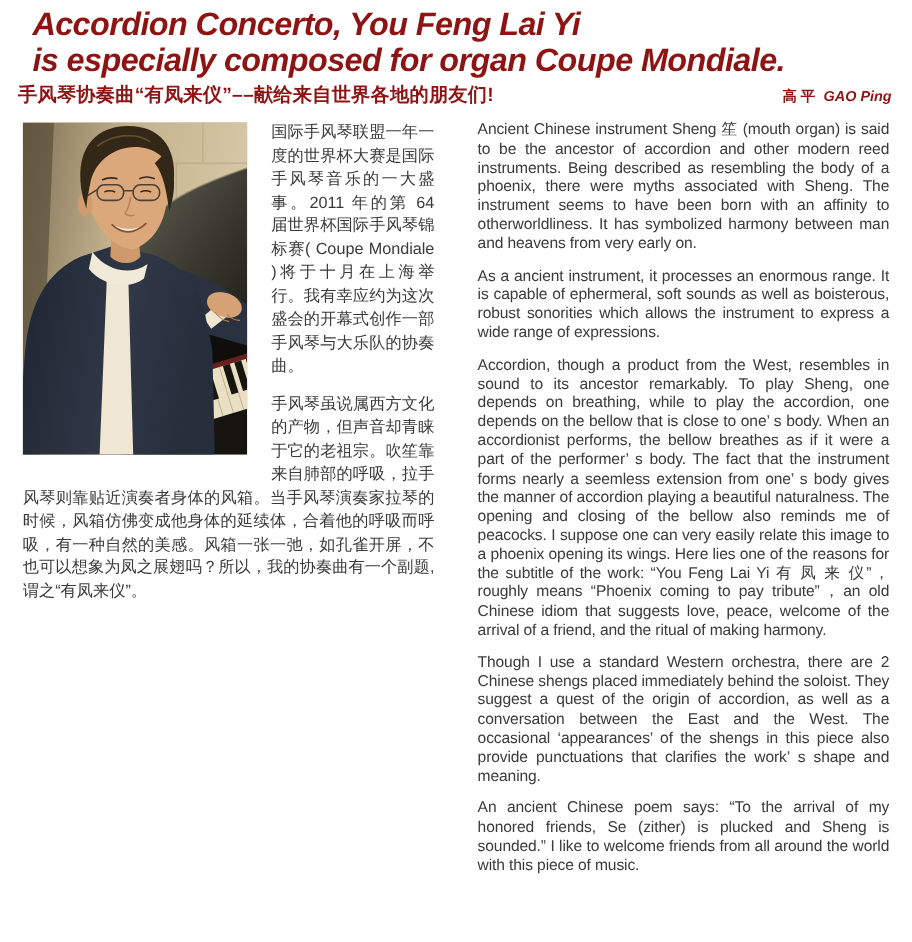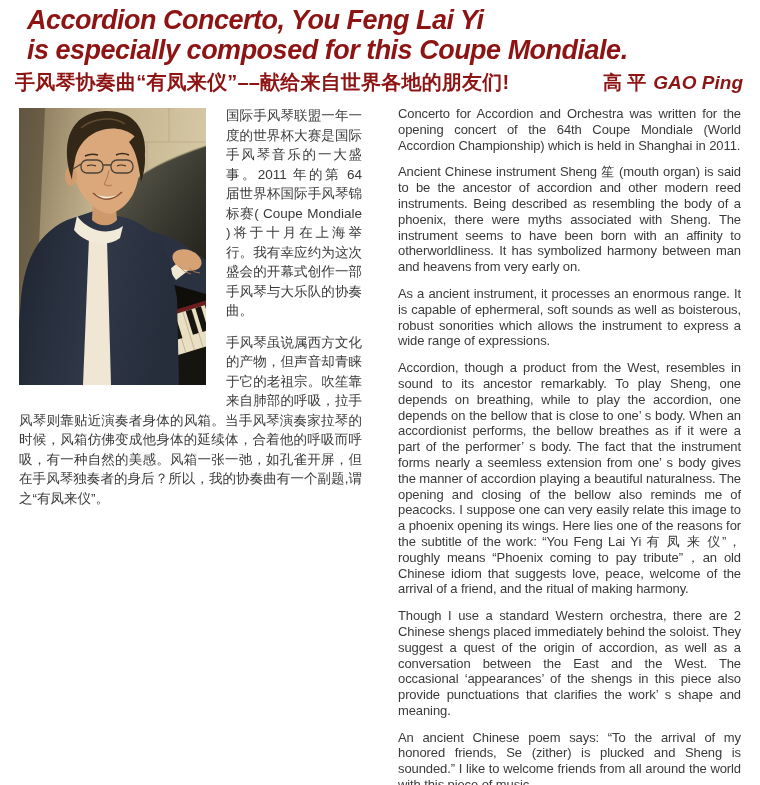--- a/index.html
+++ b/index.html
@@ -23,26 +23,26 @@
     font-weight:bold;font-style:italic;
     letter-spacing:-0.5px;
     color:var(--accent-color);
   }
   .title .tl{display:block;}
   .subrow{
     display:flex;justify-content:space-between;align-items:baseline;
     margin:4px 17px 0 15px;
   }
   .subtitle-cn{
-    font-size:20px;font-weight:bold;
+    font-size:16px;font-weight:bold;
     color:var(--accent-color);
     letter-spacing:0.2px;
   }
   .author{
-    font-size:19px;font-weight:bold;white-space:nowrap;
+    font-size:12px;font-weight:bold;white-space:nowrap;
     color:var(--accent-color);
   }
   .author .author-en{font-style:italic;margin-left:7px;}
 
   
   .columns{
     display:flex;gap:36px;
     padding:0 19px;margin-top:10px;
   }
   .col{width:343px;}
@@ -68,21 +68,21 @@
   .photo svg{display:block;}
 </style>
 </head>
 <body>
 
 <div class="page">
 
   <header>
     <h1 class="title">
       <span class="tl">Accordion Concerto, You Feng Lai Yi</span>
-      <span class="tl">is especially composed for this Coupe Mondiale.</span>
+      <span class="tl">is especially composed for organ Coupe Mondiale.</span>
     </h1>
     <div class="subrow">
       <div class="subtitle-cn">手风琴协奏曲“有凤来仪”––献给来自世界各地的朋友们!</div>
       <div class="author">
         <span class="author-cn">高 平</span><span class="author-en">GAO Ping</span>
       </div>
     </div>
   </header>
 
   <main class="columns">
@@ -165,25 +165,24 @@
             </g>
 
             <path d="M90 62 C89 68 88 72 85 76 M85 76 Q89 79 93 77" stroke="#b97f52" stroke-width="1.2" fill="none"></path>
             <path d="M76 86 Q88 97 102 85 Q89 92 76 86 Z" fill="#f4ead8"></path>
             <path d="M74 85 Q88 98 103 84" stroke="#8a4f33" stroke-width="1.5" fill="none"></path>
           </g>
         </svg>
       </figure>
 
       <p>国际手风琴联盟一年一度的世界杯大赛是国际手风琴音乐的一大盛事。2011 年的第 64 届世界杯国际手风琴锦标赛( Coupe Mondiale )将于十月在上海举行。我有幸应约为这次盛会的开幕式创作一部手风琴与大乐队的协奏曲。</p>
-      <p>手风琴虽说属西方文化的产物，但声音却青睐于它的老祖宗。吹笙靠来自肺部的呼吸，拉手风琴则靠贴近演奏者身体的风箱。当手风琴演奏家拉琴的时候，风箱仿佛变成他身体的延续体，合着他的呼吸而呼吸，有一种自然的美感。风箱一张一弛，如孔雀开屏，但在手风琴独奏者的身后？所以，我的协奏曲有一个副题,谓之“有凤来仪”。</p>
+      <p>手风琴虽说属西方文化的产物，但声音却青睐于它的老祖宗。吹笙靠来自肺部的呼吸，拉手风琴则靠贴近演奏者身体的风箱。当手风琴演奏家拉琴的时候，风箱仿佛变成他身体的延续体，合着他的呼吸而呼吸，有一种自然的美感。风箱一张一弛，如孔雀开屏，不也可以想象为凤之展翅吗？所以，我的协奏曲有一个副题,谓之“有凤来仪”。</p>
     </section>
 
     <section class="col col-right" lang="en">
-      <p>Concerto for Accordion and Orchestra was written for the opening concert of the 64th Coupe Mondiale (World Accordion Championship) which is held in Shanghai in 2011.</p>
       <p>Ancient Chinese instrument Sheng 笙 (mouth organ) is said to be the ancestor of accordion and other modern reed instruments.  Being described as resembling the body of a phoenix, there were myths associated with Sheng. The instrument seems to have been born with an affinity to otherworldliness. It has symbolized harmony between man and heavens from very early on.</p>
       <p>As a ancient instrument, it processes an enormous range. It is capable of ephermeral, soft sounds as well as boisterous, robust sonorities which allows the instrument to express a wide range of expressions.</p>
       <p>Accordion, though a product from the West, resembles in sound to its ancestor remarkably. To play Sheng, one depends on breathing, while to play the accordion, one depends on the bellow that is close to one’ s body. When an accordionist performs, the bellow breathes as if it were a part of the performer’ s body. The fact that the instrument forms nearly a seemless extension from one’ s body gives the manner of accordion playing a beautiful naturalness. The opening and closing of the bellow also reminds me of peacocks. I suppose one can very easily relate this image to a phoenix opening its wings. Here lies one of the reasons for the subtitle of the work: “You Feng Lai Yi 有 凤 来 仪”，roughly means “Phoenix coming to pay tribute”，an old Chinese idiom that suggests love, peace, welcome of the arrival of a friend, and the ritual of making harmony.</p>
       <p>Though I use a standard Western orchestra, there are 2 Chinese shengs placed immediately behind the soloist. They suggest a quest of the origin of accordion, as well as a conversation between the East and the West. The occasional ‘appearances’ of the shengs in this piece also provide punctuations that clarifies the work’ s shape and meaning.</p>
       <p>An ancient Chinese poem says: “To the arrival of my honored friends, Se (zither) is plucked and Sheng is sounded.” I like to welcome friends from all around the world with this piece of music.</p>
     </section>
 
   </main>
 </div>
 

